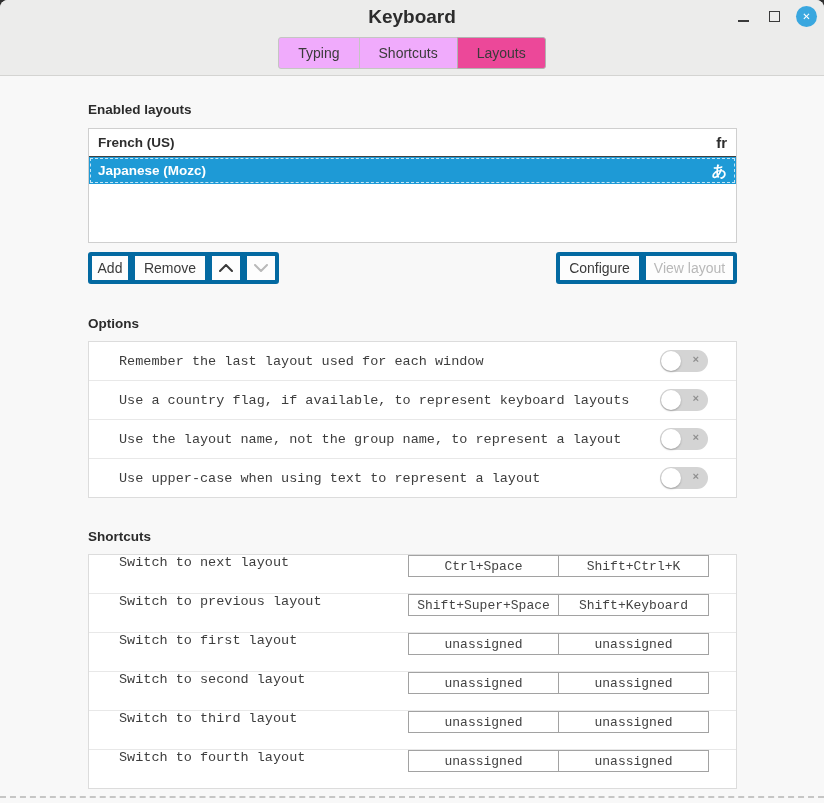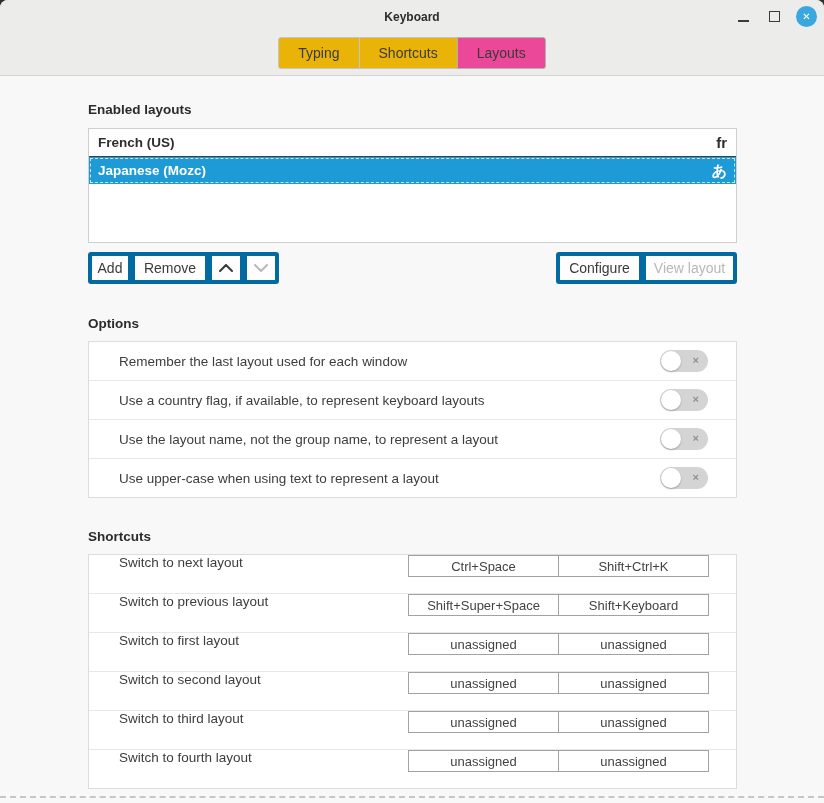--- a/index.html
+++ b/index.html
@@ -5,30 +5,30 @@
   html, body { margin:0; padding:0; background:#2f2f2f; }
   .window {
     position:relative; width:824px; height:803px;
     background:#f8f8f8; border-radius:8px 8px 0 0; overflow:hidden;
     font-family:"Liberation Sans","DejaVu Sans",sans-serif;
     -webkit-font-smoothing:antialiased;
   }
   
   .chrome { height:75px; background:#ececeb; border-bottom:1px solid #d4d4d2; }
   .titlebar { height:33px; position:relative; display:flex; align-items:center; justify-content:center; }
-  .title { font-weight:bold; font-size:12px; color:#2c2c2c; }
+  .title { font-weight:bold; font-size:19px; color:#2c2c2c; }
   .controls { position:absolute; right:7px; top:0; height:33px; display:flex; align-items:center; gap:13px; }
   .ctl { width:18px; height:18px; display:flex; align-items:center; justify-content:center; cursor:default; }
   .min-glyph { width:11px; height:2px; background:#3a3a3a; margin-top:9px; }
   .max-glyph { width:9px; height:9px; border:1.5px solid #3a3a3a; background:transparent; }
   .close-btn { width:21px; height:21px; border-radius:50%; background:#3aa7df; display:flex; align-items:center; justify-content:center; color:#fff; font-size:10px; font-weight:bold; }
   .tabstrip { display:flex; justify-content:center; padding-top:4px; }
   .tab {
     height:32px; box-sizing:border-box; padding:0 19px;
-    background:#eab308; border:1px solid #c5c5c3; margin-left:-1px;
+    background:#f0abfc; border:1px solid #c5c5c3; margin-left:-1px;
     display:flex; align-items:center; font-size:14px; color:#3a3a3a; cursor:default;
   }
   .tab:first-child { border-radius:3px 0 0 3px; margin-left:0; }
   .tab:last-child { border-radius:0 3px 3px 0; }
   .tab.active { background:#ec4899; border-color:#b2b2b0; }
   
   .content { width:649px; margin-left:88px; }
   .heading { font-weight:bold; font-size:13.5px; color:#2b2b2b; }
   .h-layouts { padding-top:26px; }
   .h-options { margin-top:32px; }
@@ -49,21 +49,21 @@
   .btn.r-left { border-radius:3px 0 0 3px; }
   .btn.r-right { border-radius:0 3px 3px 0; }
   .btn.disabled { color:#b8b8b8; }
   .btn-add { width:44px; }
   .btn-remove { width:78px; }
   .btn-arrow { width:36px; }
   .btn-configure { width:87px; }
   .btn-viewlayout { width:95px; }
   .flex-spacer { flex:1; }
   
-  .panel { margin-top:10px; background:#fff; border:1px solid #dcdcdc; }
+  .panel { margin-top:10px; background:#fff; border:1px solid #dcdcdc;font-family:Liberation Mono, monospace; }
   .opt-row { height:38px; display:flex; align-items:center; padding:0 28px 0 30px; border-bottom:1px solid #e8e8e8; font-size:13.5px; color:#3d3d3d; }
   .opt-row:last-child, .sc-row:last-child { border-bottom:none; }
   .toggle { margin-left:auto; width:48px; height:22px; border-radius:11px; background:#d4d4d4; position:relative; cursor:default; }
   .knob { position:absolute; left:1px; top:1px; width:20px; height:20px; border-radius:50%; background:#fff; box-shadow:0 1px 2px rgba(0,0,0,.25); }
   .toggle-x { position:absolute; right:9px; top:50%; transform:translateY(-52%); color:#8f8f8f; font-size:11px; font-weight:bold; line-height:1; }
   
   .sc-row { height:38px; display:flex; align-items:flex-start; padding:0 27px 0 30px; border-bottom:1px solid #e8e8e8; }
   .sc-label { font-size:13.5px; color:#3d3d3d; }
   .sc-cells { margin-left:auto; display:flex; }
   .sc-cell {

